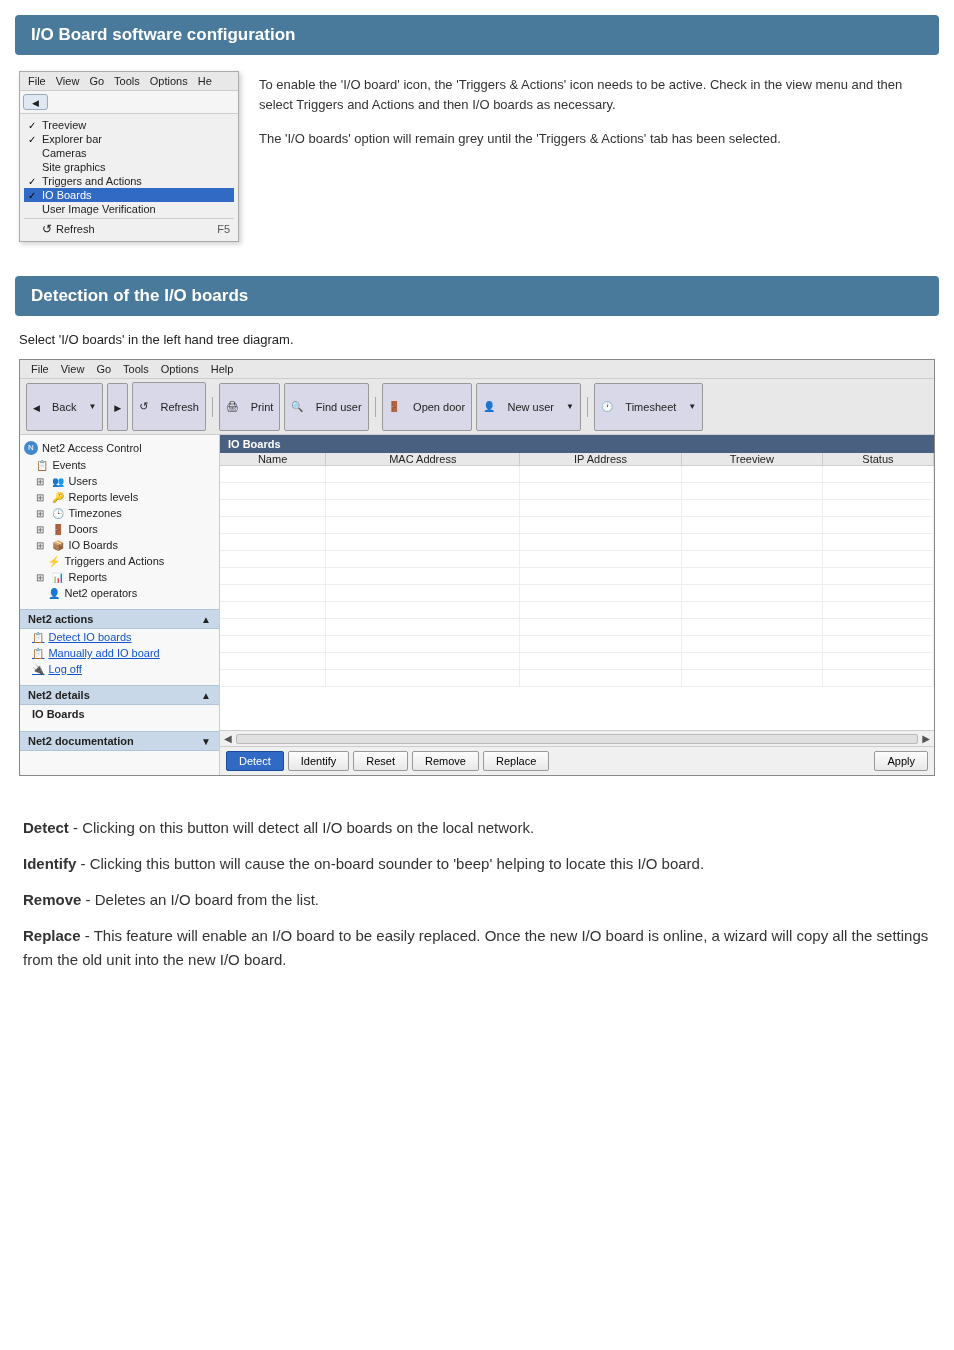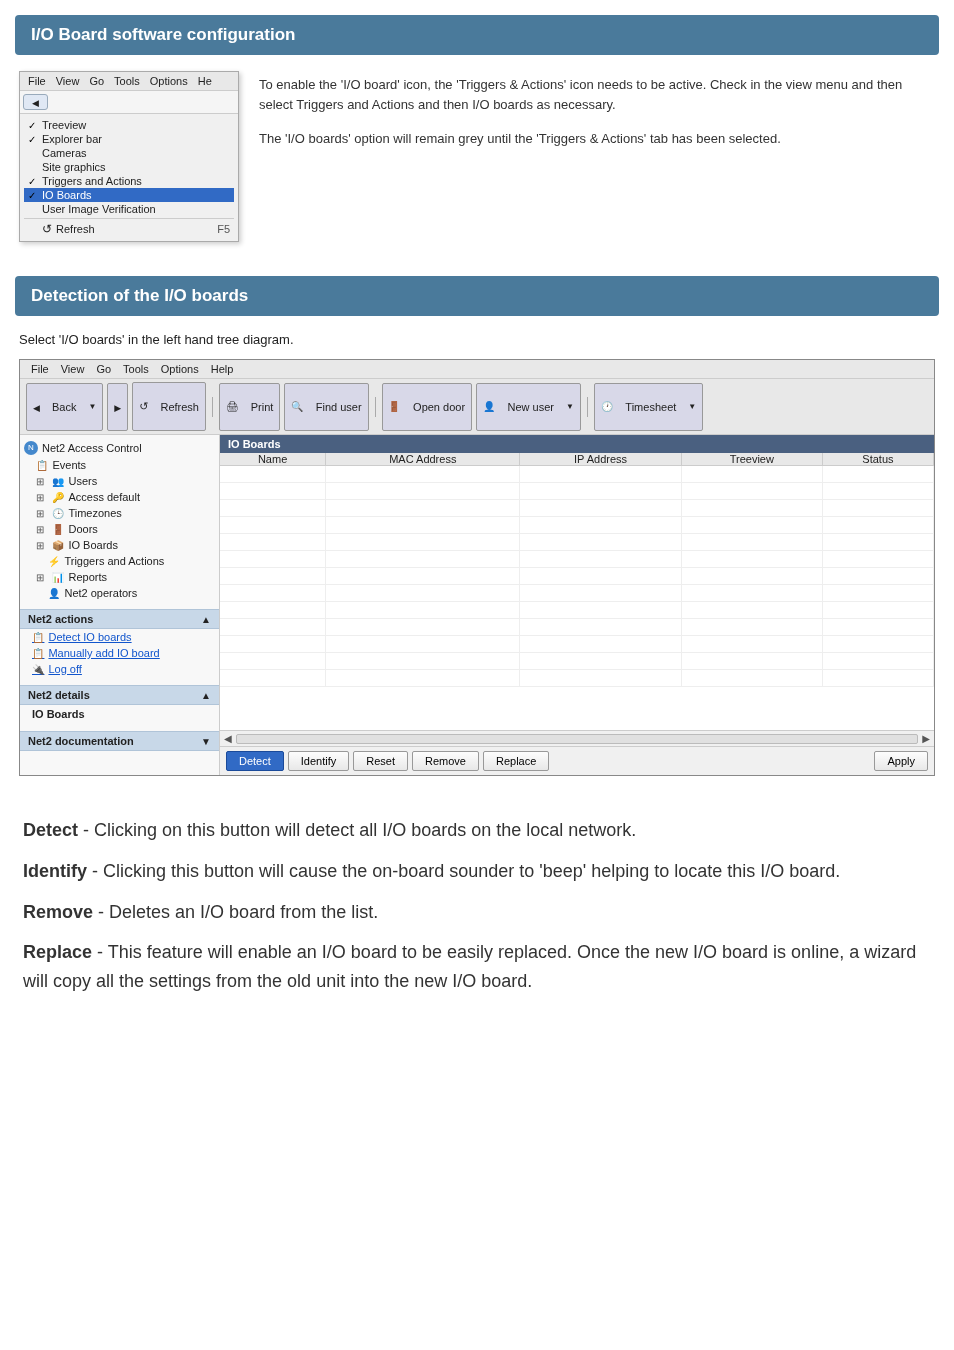--- a/index.html
+++ b/index.html
@@ -276,21 +276,21 @@
       border-radius: 2px;
     }
 
     
     .descriptions {
       padding: 16px 8px 8px 8px;
       line-height: 1.6;
     }
     .descriptions p {
       margin-bottom: 12px;
-      font-size: 18px;
+      font-size: 15px;
       color: #333;
     }
     .descriptions strong {
       font-weight: bold;
     }
 
     
     .ico { display: inline-block; }
 
     .refresh-icon::before { content: '↺'; }
@@ -439,21 +439,21 @@
           <span>Events</span>
         </div>
         <div class="app-sidebar-item tree-node" style="padding-left:16px;">
           <span class="expander plus-box ico"></span>
           <span style="font-size:10px;">👥</span>
           <span>Users</span>
         </div>
         <div class="app-sidebar-item tree-node" style="padding-left:16px;">
           <span class="expander plus-box ico"></span>
           <span style="font-size:10px;">🔑</span>
-          <span>Access default</span>
+          <span>Reports levels</span>
         </div>
         <div class="app-sidebar-item tree-node" style="padding-left:16px;">
           <span class="expander plus-box ico"></span>
           <span style="font-size:10px;">🕒</span>
           <span>Timezones</span>
         </div>
         <div class="app-sidebar-item tree-node" style="padding-left:16px;">
           <span class="expander plus-box ico"></span>
           <span style="font-size:10px;">🚪</span>
           <span>Doors</span>

